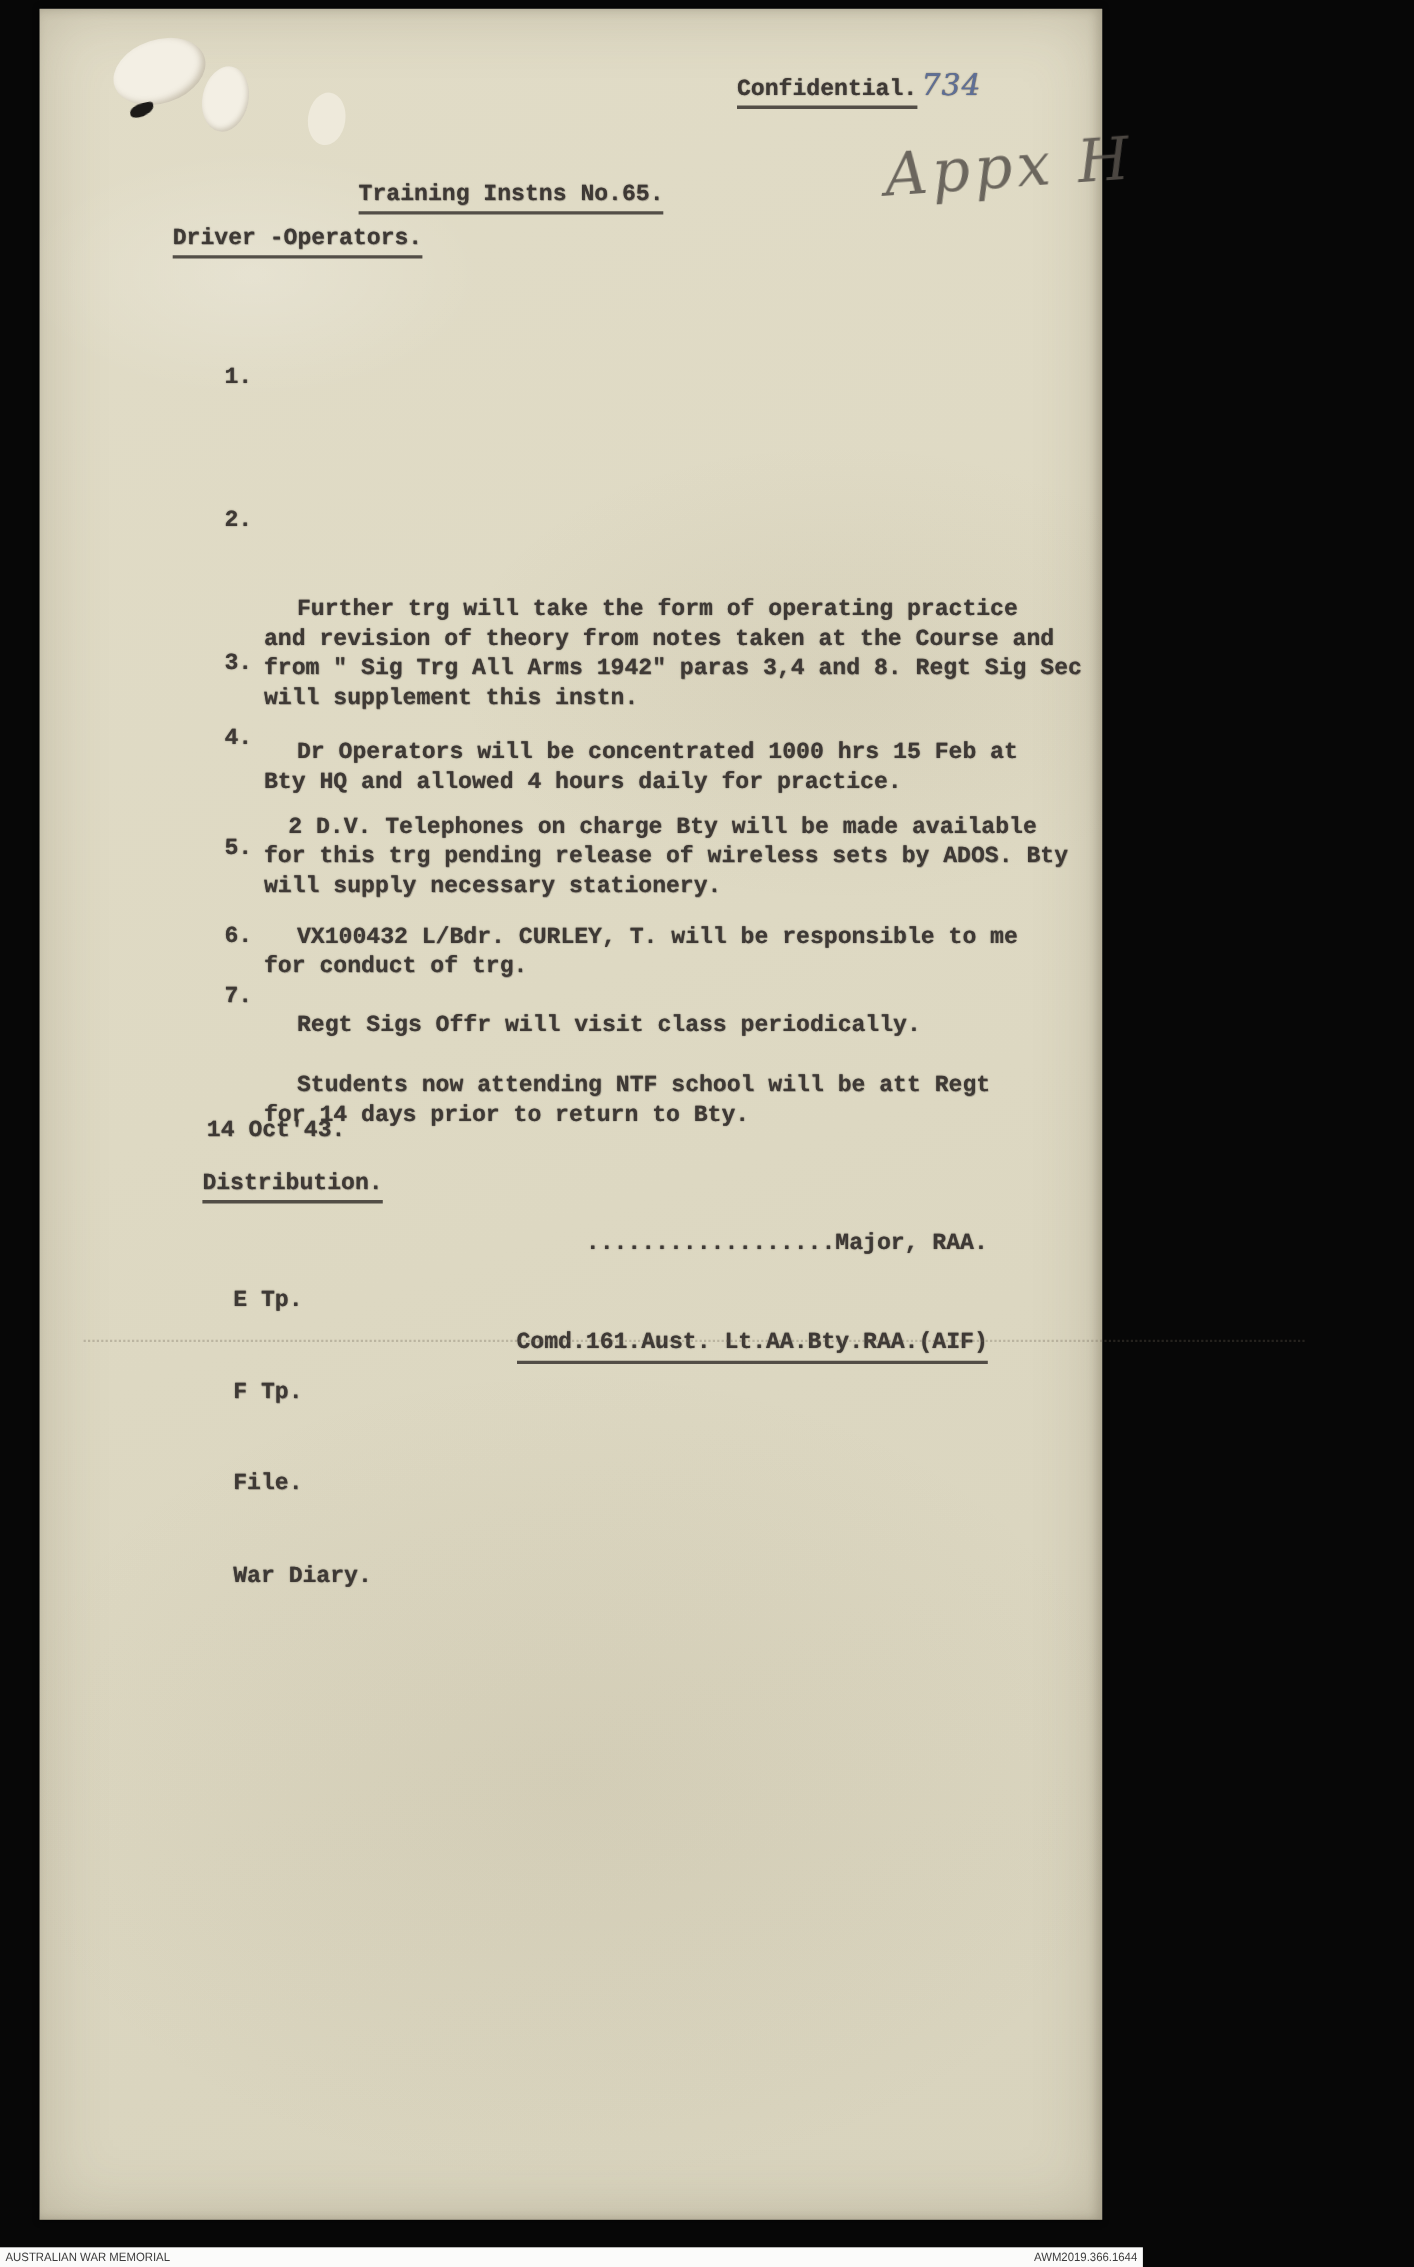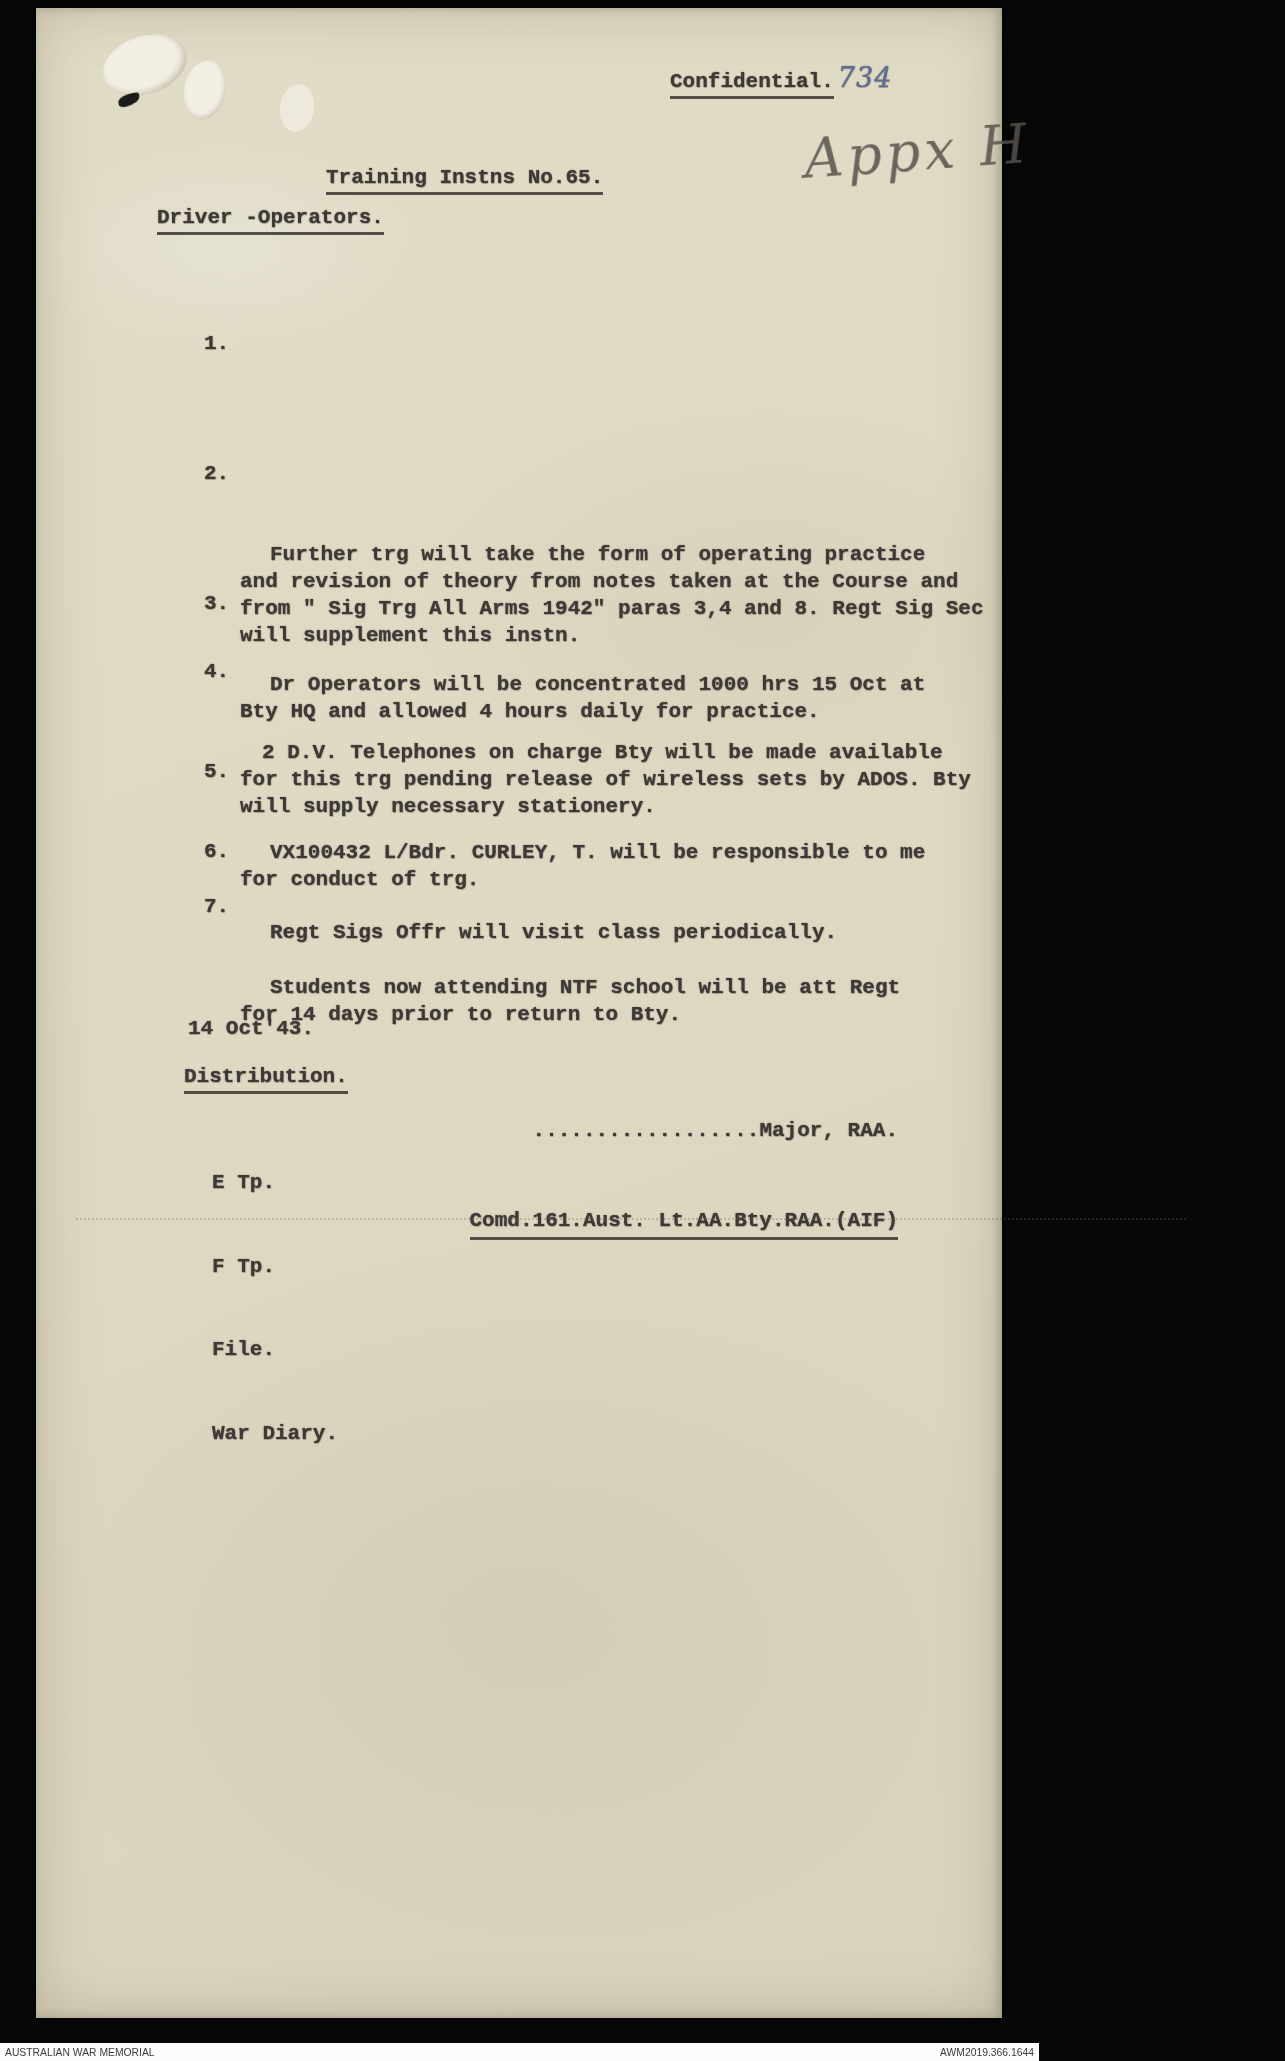--- a/index.html
+++ b/index.html
@@ -84,21 +84,21 @@
   <div class="para typed" style="top:452px;">
     <span class="para-num">2.</span>
     <span class="para-lines">Further trg will take the form of operating practice
 and revision of theory from notes taken at the Course and
 from " Sig Trg All Arms 1942" paras 3,4 and 8. Regt Sig Sec
 will supplement this instn.</span>
   </div>
 
   <div class="para typed" style="top:582px;">
     <span class="para-num">3.</span>
-    <span class="para-lines">Dr Operators will be concentrated 1000 hrs 15 Oct at
+    <span class="para-lines">Dr Operators will be concentrated 1000 hrs 15 Feb at
 Bty HQ and allowed 4 hours daily for practice.</span>
   </div>
 
   <div class="para typed" style="top:650px;">
     <span class="para-num">4.</span>
     <span class="para-lines" style="text-indent:22px;">2 D.V. Telephones on charge Bty will be made available
 for this trg pending release of wireless sets by ADOS. Bty
 will supply necessary stationery.</span>
   </div>
 

